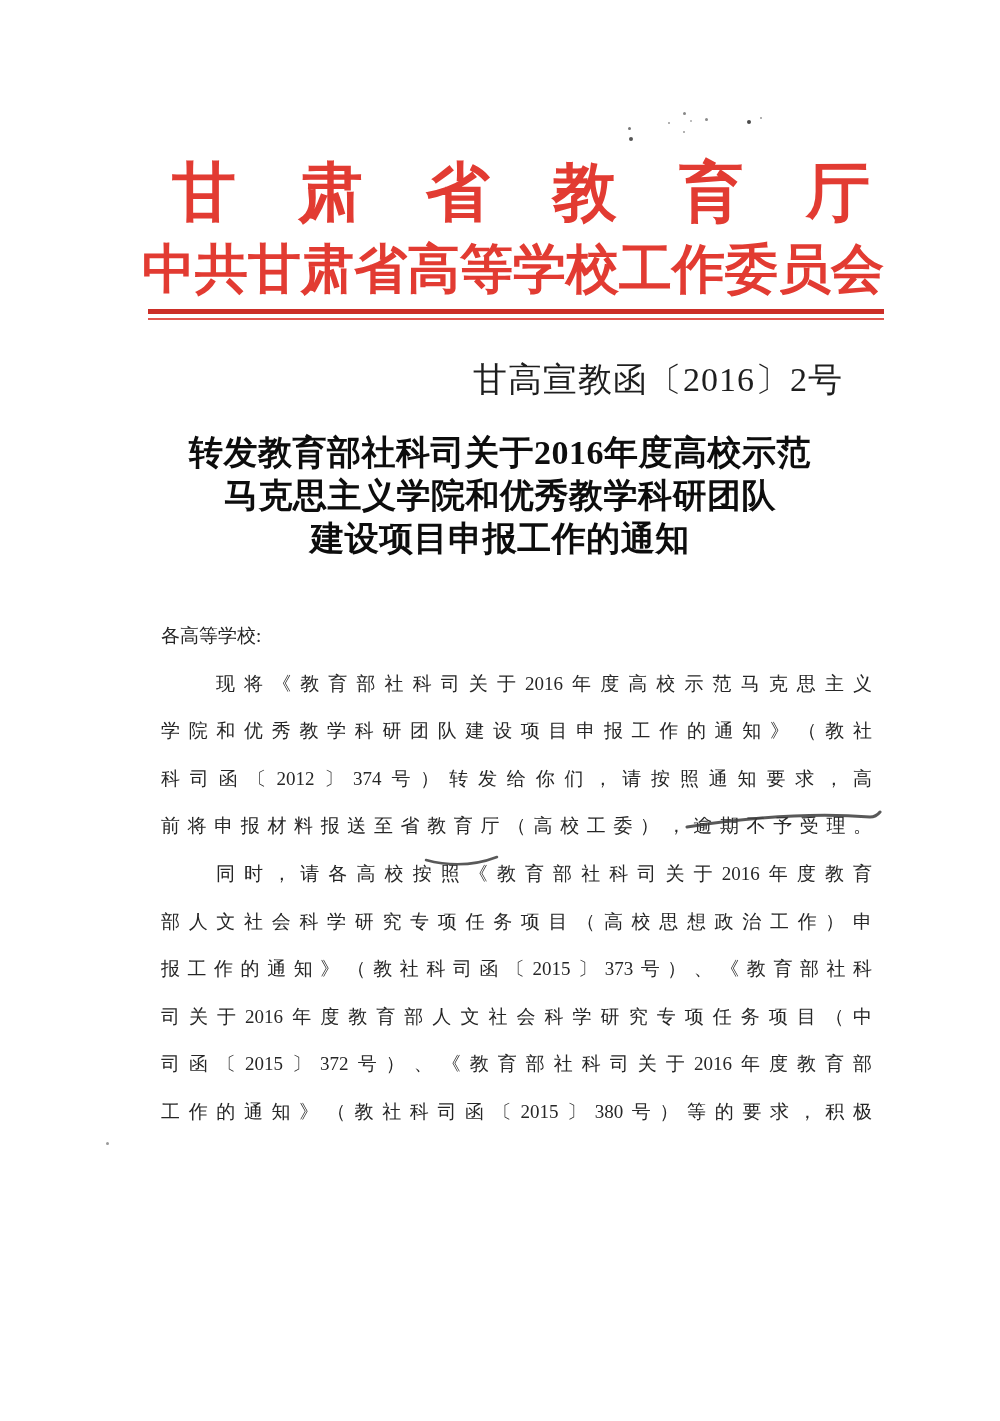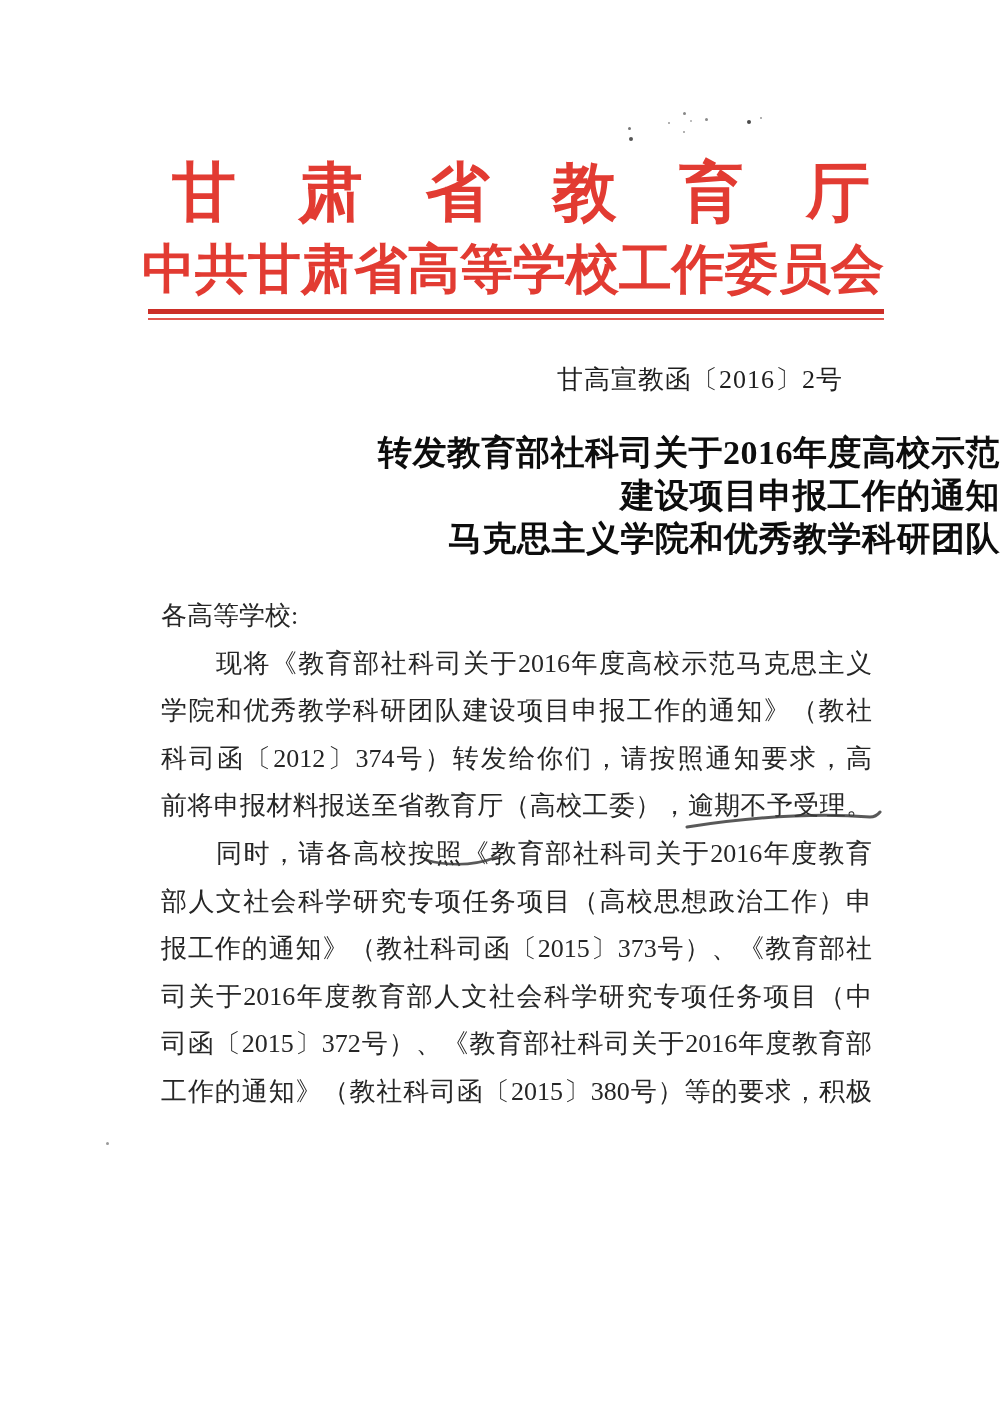--- a/index.html
+++ b/index.html
@@ -29,33 +29,33 @@
     padding-left:26px;text-align:center;
     font-size:53px;line-height:62px;font-weight:700;
     color:var(--red);letter-spacing:0px;
   }
   .rule{position:absolute;top:309px;left:148px;width:736px;}
   .rule-thick{height:5px;background:var(--rule-red);}
   .rule-thin{height:2px;background:var(--rule-pink);margin-top:4px;}
   
   .docnum{
     position:absolute;top:364px;right:157px;
-    font-size:26px;line-height:32px;color:#1e1e1e;letter-spacing:1px;
+    font-size:34px;line-height:32px;color:#1e1e1e;letter-spacing:1px;
   }
   
   .title{
     position:absolute;top:431px;left:0;width:100%;
-    text-align:right;font-weight:700;
+    text-align:center;font-weight:700;
     font-size:34px;line-height:43px;color:#0d0d0d;
     letter-spacing:0.5px;
   }
   
   .body-block{
-    position:absolute;top:592px;left:161px;width:711px;
-    font-size:26px;color:var(--ink);
+    position:absolute;top:612px;left:161px;width:711px;
+    font-size:19px;color:var(--ink);
   }
   .bline{
     height:47.6px;line-height:47.6px;
     text-align:justify;text-align-last:justify;
     overflow:hidden;
   }
   .bline.salutation{text-align:left;text-align-last:left;}
   .bline.indent{text-indent:55px;}
   
   .overlay{
@@ -92,22 +92,22 @@
   <div class="org2">中共甘肃省高等学校工作委员会</div>
   <div class="rule">
     <div class="rule-thick"></div>
     <div class="rule-thin"></div>
   </div>
 
   <div class="docnum">甘高宣教函〔2016〕2号</div>
 
   <div class="title">
     <div>转发教育部社科司关于2016年度高校示范</div>
+    <div>马克思主义学院和优秀教学科研团队</div>
     <div>建设项目申报工作的通知</div>
-    <div>马克思主义学院和优秀教学科研团队</div>
   </div>
 
   <div class="body-block">
     <div class="bline salutation">各高等学校:</div>
     <div class="bline indent">现将《教育部社科司关于2016年度高校示范马克思主义</div>
     <div class="bline">学院和优秀教学科研团队建设项目申报工作的通知》（教社</div>
     <div class="bline">科司函〔2012〕374号）转发给你们，请按照通知要求，高</div>
     <div class="bline">前将申报材料报送至省教育厅（高校工委），逾期不予受理。</div>
     <div class="bline indent">同时，请各高校按照《教育部社科司关于2016年度教育</div>
     <div class="bline">部人文社会科学研究专项任务项目（高校思想政治工作）申</div>

